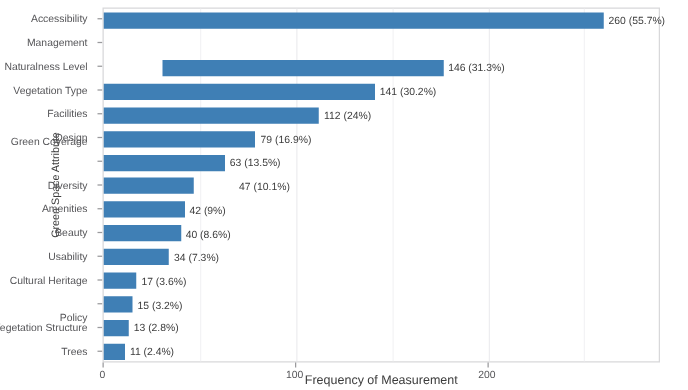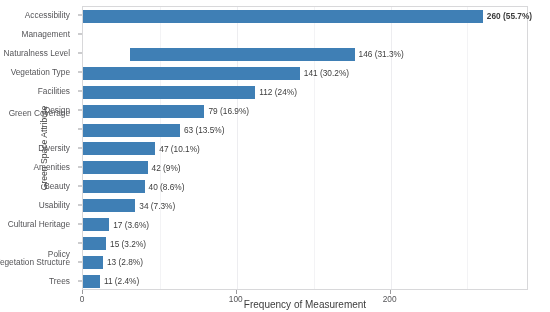--- a/index.html
+++ b/index.html
@@ -184,21 +184,21 @@
 
   <div id="plot-area">
     <div id="gridlines">
         <div class="gridline" style="left: 76.8966px;"></div>
         <div class="gridline major" style="left: 153.793px;"></div>
         <div class="gridline" style="left: 230.69px;"></div>
         <div class="gridline major" style="left: 307.586px;"></div>
         <div class="gridline" style="left: 384.483px;"></div>
       </div>
     <div id="bars">
-        <div class="bar-row" style="top: 0px; height: 18.9333px; font-weight: bold;">
+        <div class="bar-row" style="top: 0px; height: 18.9333px;">
           <div class="bar" title="Accessibility: 260 (55.7%)" style="width: 399.862px; background: rgb(63, 127, 181);"></div>
           <span class="bar-value">260 (55.7%)</span>
         </div>
         <div class="bar-row" style="top: 37.8667px; height: 18.9333px; padding-left: 47px;">
           <div class="bar" title="Naturalness Level: 146 (31.3%)" style="width: 224.538px; background: rgb(63, 127, 181);"></div>
           <span class="bar-value">146 (31.3%)</span>
         </div>
         <div class="bar-row" style="top: 56.8px; height: 18.9333px;">
           <div class="bar" title="Vegetation Type: 141 (30.2%)" style="width: 216.848px; background: rgb(63, 127, 181);"></div>
           <span class="bar-value">141 (30.2%)</span>
@@ -208,21 +208,21 @@
           <span class="bar-value">112 (24%)</span>
         </div>
         <div class="bar-row" style="top: 94.6667px; height: 18.9333px;">
           <div class="bar" title="Design: 79 (16.9%)" style="width: 121.497px; background: rgb(63, 127, 181);"></div>
           <span class="bar-value">79 (16.9%)</span>
         </div>
         <div class="bar-row" style="top: 113.6px; height: 18.9333px;">
           <div class="bar" title="Green Coverage: 63 (13.5%)" style="width: 96.8897px; background: rgb(63, 127, 181);"></div>
           <span class="bar-value">63 (13.5%)</span>
         </div>
-        <div class="bar-row" style="top: 132.533px; height: 18.9333px;">
+        <div class="bar-row" style="top: 132.533px; height: 18.9333px; gap: 32px;">
           <div class="bar" title="Diversity: 47 (10.1%)" style="width: 72.2828px; background: rgb(63, 127, 181);"></div>
           <span class="bar-value">47 (10.1%)</span>
         </div>
         <div class="bar-row" style="top: 151.467px; height: 18.9333px;">
           <div class="bar" title="Amenities: 42 (9%)" style="width: 64.5931px; background: rgb(63, 127, 181);"></div>
           <span class="bar-value">42 (9%)</span>
         </div>
         <div class="bar-row" style="top: 170.4px; height: 18.9333px;">
           <div class="bar" title="Beauty: 40 (8.6%)" style="width: 61.5172px; background: rgb(63, 127, 181);"></div>
           <span class="bar-value">40 (8.6%)</span>

